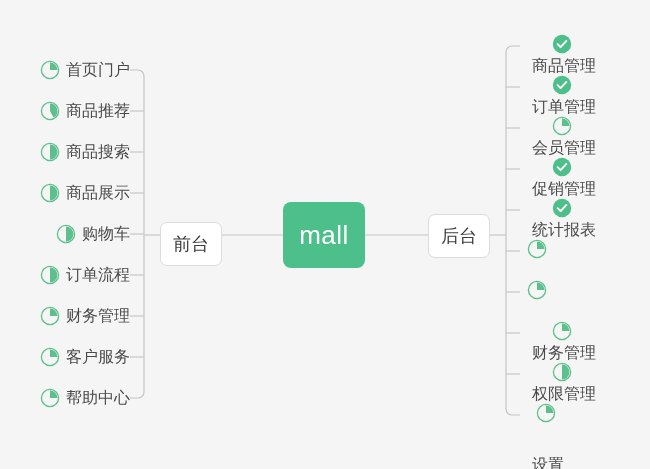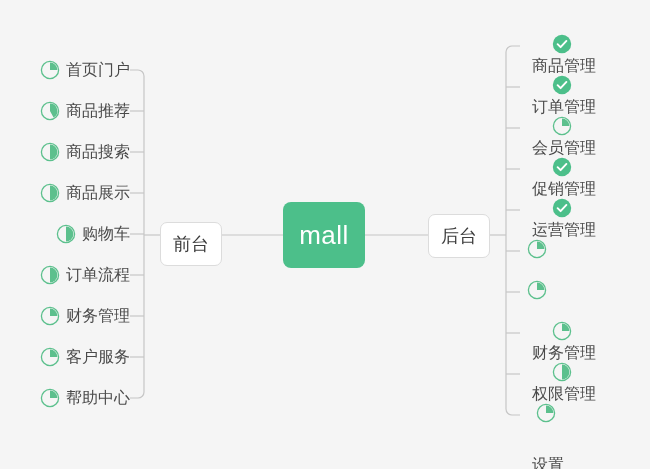--- a/index.html
+++ b/index.html
@@ -228,21 +228,21 @@
           <circle cx="10" cy="10" r="9.2" fill="#4cbf8a"></circle>
           <path d="M5.6 10.2 L8.6 13.2 L14.4 6.9" fill="none" stroke="#ffffff" stroke-width="1.9" stroke-linecap="round" stroke-linejoin="round"></path>
         </svg>
         <span class="leaf-label">促销管理</span>
       </div>
       <div class="leaf leaf-right" style="top: 198px;">
         <svg viewBox="0 0 20 20" class="leaf-icon">
           <circle cx="10" cy="10" r="9.2" fill="#4cbf8a"></circle>
           <path d="M5.6 10.2 L8.6 13.2 L14.4 6.9" fill="none" stroke="#ffffff" stroke-width="1.9" stroke-linecap="round" stroke-linejoin="round"></path>
         </svg>
-        <span class="leaf-label">运营管理</span>
+        <span class="leaf-label">统计报表</span>
       </div>
       <div class="leaf leaf-right" style="top: 239px;">
         <svg viewBox="0 0 20 20" class="leaf-icon">
           <circle cx="10" cy="10" r="8.6" fill="none" stroke="#5cc08d" stroke-width="1.3"></circle>
           <path d="M 10 10 L 10 2.5999999999999996 A 7.4 7.4 0 0 1 17.40 10.00 Z" fill="#5cc08d"></path>
         </svg>
       </div>
       <div class="leaf leaf-right" style="top: 280px;">
         <svg viewBox="0 0 20 20" class="leaf-icon">
           <circle cx="10" cy="10" r="8.6" fill="none" stroke="#5cc08d" stroke-width="1.3"></circle>

